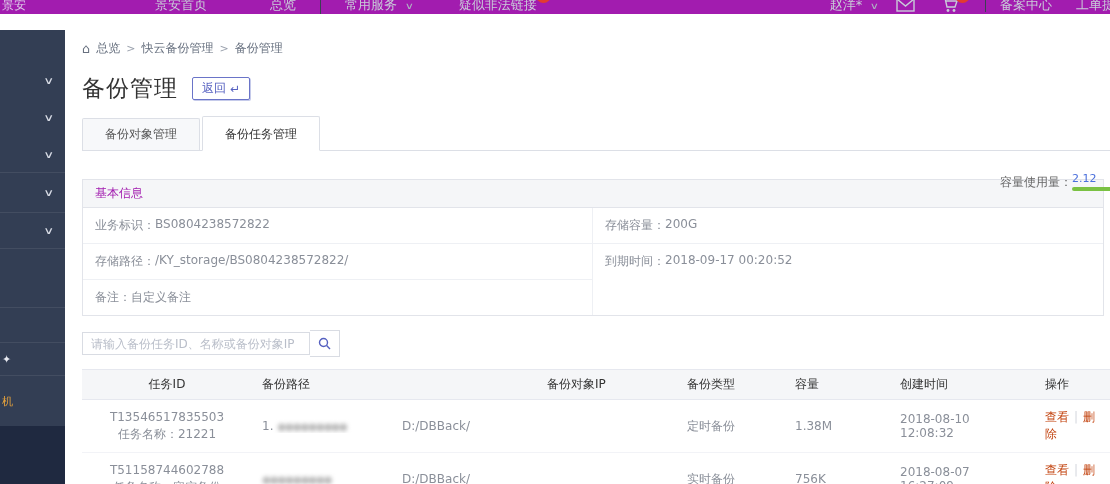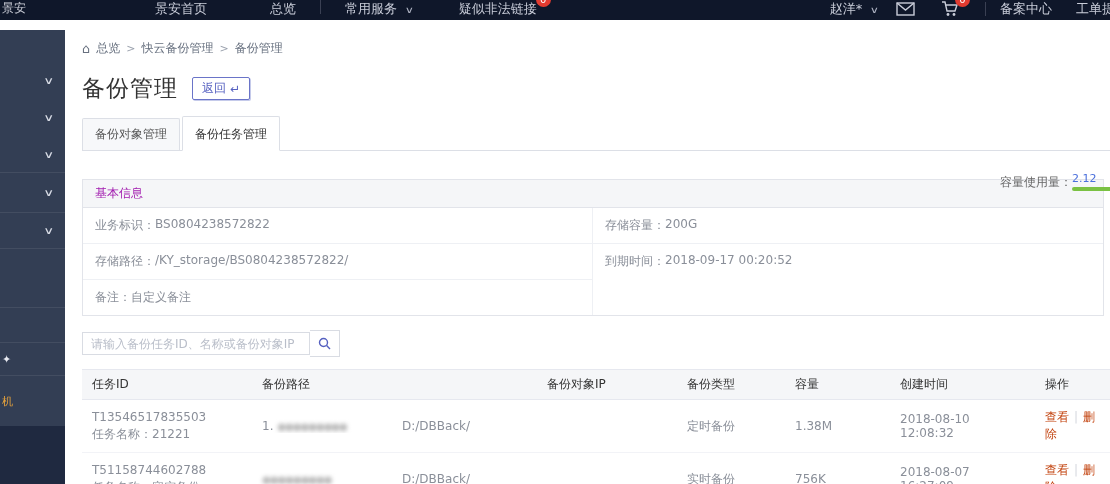--- a/index.html
+++ b/index.html
@@ -1,21 +1,21 @@
 <!DOCTYPE html>
 <html><head>
 <meta charset="utf-8">
 <style>
   * { margin:0; padding:0; box-sizing:border-box; font-family:"DejaVu Sans","Liberation Sans",sans-serif; }
   html,body { width:1110px; height:484px; overflow:hidden; background:#fff; }
   .stage { position:relative; width:1110px; height:484px; overflow:hidden; }
 
   
-  .topbar { position:absolute; left:0; top:0; width:1110px; height:20px; background:#0f172a;
-            display:flex; align-items:flex-start; color:#c9cdd9; font-size:13px; white-space:nowrap; }
+  .topbar { position:absolute; left:0; top:0; width:1110px; height:14px; background:#a21caf;
+            display:flex; align-items:flex-end; color:#c9cdd9; font-size:13px; white-space:nowrap; }
   .topbar .logo-clip { width:34px; overflow:hidden; margin-left:2px; color:#e8eaf2; font-size:12px; flex:0 0 auto; opacity:.85; }
   .nav-item { cursor:pointer; position:relative; }
   .nav-item.n1 { margin-left:119px; }
   .nav-item.n2 { margin-left:63px; }
   .nav-divider { width:1px; height:14px; background:#3a4053; margin:0 24px; }
   .caret { font-size:9px; margin-left:5px; color:#aeb3c2; display:inline-block; transform:scaleX(1.4); }
   .badge { position:absolute; top:-8px; right:-14px; background:#e23b30; color:#fff; font-size:10px;
            min-width:15px; height:15px; line-height:15px; border-radius:8px; text-align:center; padding:0 3px; }
   .topbar-right { margin-left:auto; display:flex; align-items:center; }
   .user-name { margin-right:18px; }
@@ -43,21 +43,21 @@
   .crumb { cursor:pointer; }
   .crumb-sep { color:#9aa1ad; font-size:11px; }
 
   .title-row { margin-top:16px; display:flex; align-items:center; }
   .page-title { font-size:23px; color:#333; letter-spacing:1px; }
   .back-btn { margin-left:14px; border:1px solid #6a74c8; color:#5560c0; background:#fff; font-size:12px;
               padding:2px 9px; border-radius:2px; cursor:pointer; display:flex; align-items:center; gap:4px;
               box-shadow:1px 1px 0 rgba(90,103,196,.35); }
 
   .tabs { margin-top:17px; display:flex; align-items:flex-end; border-bottom:1px solid #dcdfe6; height:30px; }
-  .tab { font-size:12px; padding:7px 12px; border:1px solid #dcdfe6; border-bottom:none; background:#f7f8fa;
+  .tab { font-size:12px; padding:7px 22px; border:1px solid #dcdfe6; border-bottom:none; background:#f7f8fa;
          color:#555; cursor:pointer; margin-right:2px; border-radius:2px 2px 0 0; }
   .tab.active { background:#fff; color:#333; position:relative; top:1px; padding-top:9px; border-bottom:1px solid #fff; }
 
   .capacity { position:absolute; right:-14px; top:142px; font-size:12px; color:#666; display:flex; align-items:flex-end; }
   .capacity .cap-val { color:#4a6fdc; font-size:11px; }
   .cap-box { display:flex; flex-direction:column; gap:2px; }
   .cap-bar { width:52px; height:4px; background:#7ac143; border-radius:2px; }
 
   .panel { margin-top:28px; width:1022px; border:1px solid #e2e4ea; font-size:12px; color:#8a8f99; }
   .panel-header { background:#f5f6f8; border-bottom:1px solid #e2e4ea; color:#a21caf; padding:5px 12px; font-size:12px; }
@@ -70,21 +70,21 @@
   .search-input { width:228px; height:23px; border:1px solid #d9dce3; padding:0 8px; font-size:12px; color:#333; outline:none; }
   .search-input::placeholder { color:#b9bec9; }
   .search-btn { width:30px; height:27px; border:1px solid #d9dce3; border-left:none; background:#fff; cursor:pointer;
                 display:flex; align-items:center; justify-content:center; }
 
   .table { margin-top:12px; width:1028px; font-size:12px; }
   .t-head { display:flex; background:#f5f6f8; border-top:1px solid #e6e8ef; border-bottom:1px solid #e6e8ef;
             color:#333; padding:6px 0; }
   .t-row { display:flex; align-items:center; padding:9px 0; border-bottom:1px solid #f2f3f7; color:#8a8f99; }
   .tc { padding:0 10px; overflow:hidden; }
-  .c1{width:170px;} .c2{width:140px;} .c3{width:285px;} .c4{width:108px;} .c5{width:105px;} .c6{width:145px;} .c7{width:75px;}
+  .c1{width:170px;text-align:center;} .c2{width:140px;} .c3{width:285px;} .c4{width:108px;} .c5{width:105px;} .c6{width:145px;} .c7{width:75px;}
   .id-line { color:#8a8f99; line-height:17px; }
   .ip-masked { filter:blur(2px); color:#b9b9b9; letter-spacing:-1px; font-size:10px; }
   .op-link { color:#c2410c; cursor:pointer;font-family:Liberation Mono, monospace; }
   .op-sep { color:#d5d8df; margin:0 5px; }
 </style>
 </head>
 <body>
 
 <div class="stage">
 

